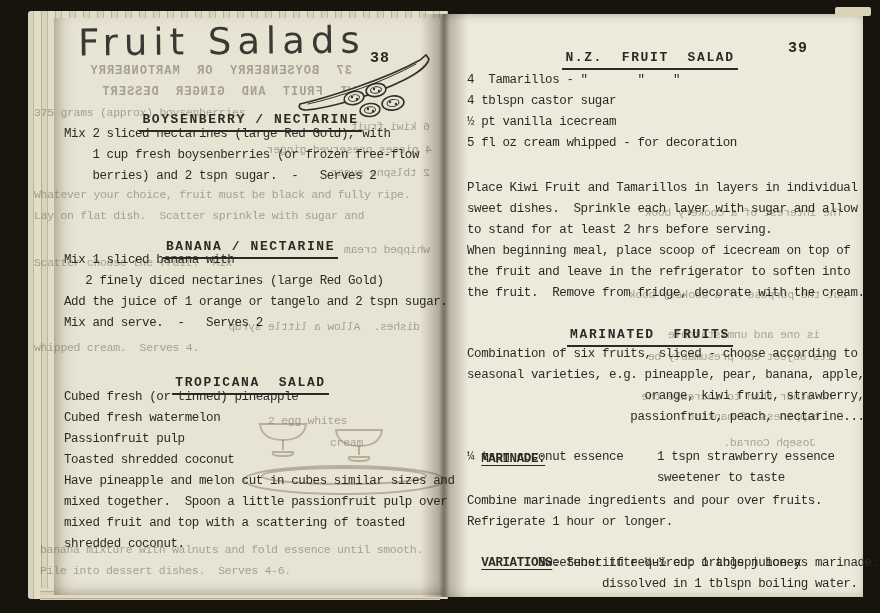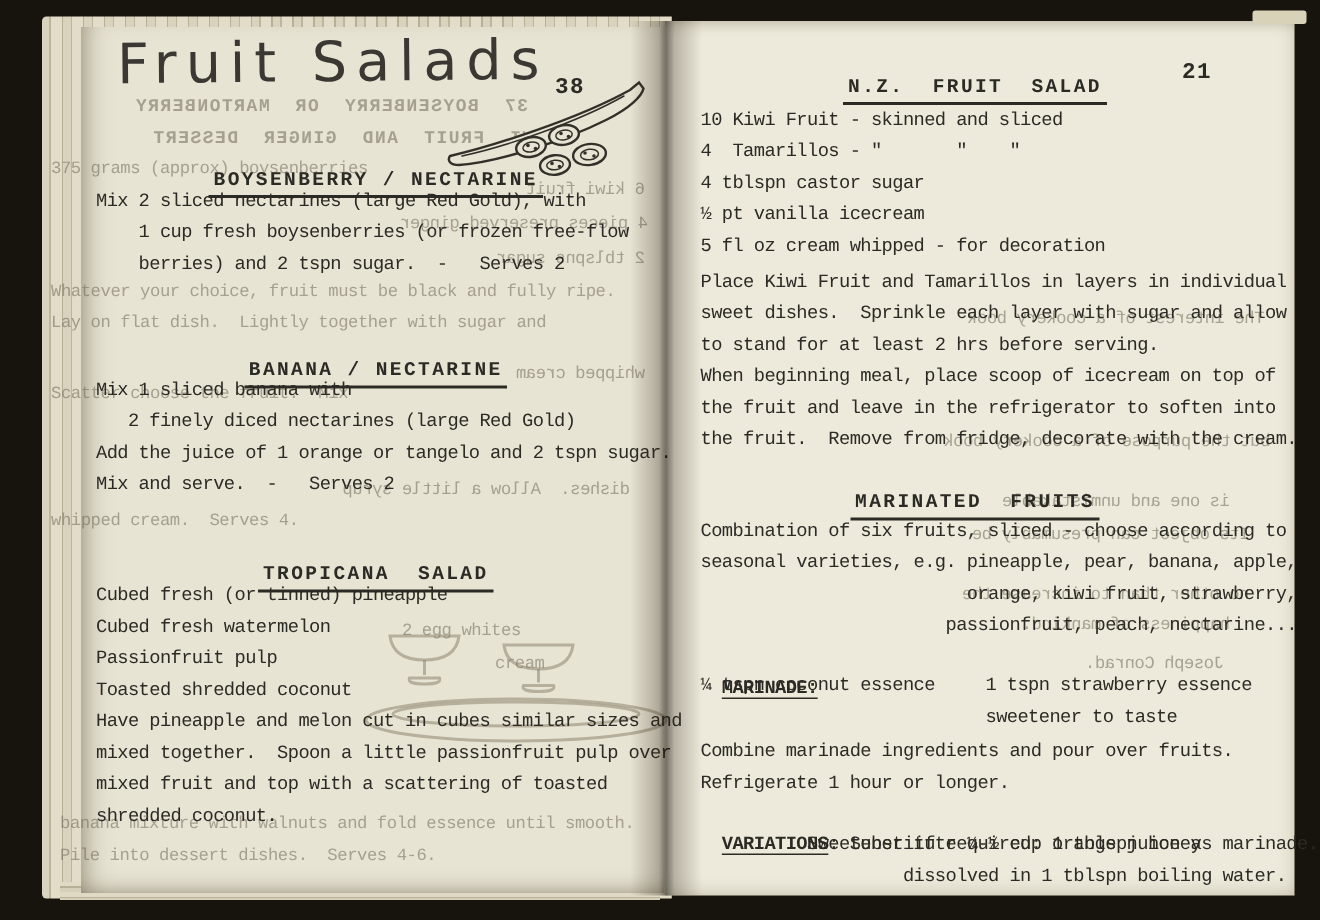--- a/index.html
+++ b/index.html
@@ -62,21 +62,21 @@
 <div class="page" id="right-page"></div>
 <div class="page" id="right-page-top-edge"></div>
 
 <div class="ghost b mir" style="left:52px;top:64px;width:300px;">37  BOYSENBERRY  OR  MARTONBERRY</div>
 <div class="ghost b mir" style="left:112px;top:85px;width:260px;">KIWI  FRUIT  AND  GINGER  DESSERT</div>
 <div class="ghost" style="left:34px;top:106px;">375 grams (approx) boysenberries</div>
 <div class="ghost mir" style="left:300px;top:120px;width:130px;">6 kiwi fruit</div>
 <div class="ghost mir" style="left:232px;top:143px;width:200px;">4 pieces preserved ginger</div>
 <div class="ghost mir" style="left:290px;top:166px;width:140px;">2 tblspns sugar</div>
 <div class="ghost" style="left:34px;top:188px;">Whatever your choice, fruit must be black and fully ripe.</div>
-<div class="ghost" style="left:34px;top:209px;">Lay on flat dish.  Lightly together with sugar and</div>
+<div class="ghost" style="left:34px;top:209px;">Lay on flat dish.  Scatter sprinkle with sugar and</div>
 <div class="ghost mir" style="left:300px;top:243px;width:130px;">whipped cream</div>
 <div class="ghost" style="left:34px;top:256px;">Scatter choose the fruit.  Mix</div>
 <div class="ghost mir" style="left:200px;top:320px;width:220px;">dishes.  Allow a little syrup</div>
 <div class="ghost" style="left:34px;top:341px;">whipped cream.  Serves 4.</div>
 <div class="ghost" style="left:268px;top:414px;">2 egg whites</div>
 <div class="ghost" style="left:330px;top:436px;">cream</div>
 <div class="ghost" style="left:40px;top:543px;">banana mixture with walnuts and fold essence until smooth.</div>
 <div class="ghost" style="left:40px;top:564px;">Pile into dessert dishes.  Serves 4-6.</div>
 
 <svg style="left:232px;top:406px;" width="218" height="96" viewBox="0 0 218 96">
@@ -135,26 +135,26 @@
 <div class="t" style="left:64px;top:471px;"><div class="tline">Have pineapple and melon cut in cubes similar sizes and</div><div class="tline">mixed together.  Spoon a little passionfruit pulp over</div><div class="tline">mixed fruit and top with a scattering of toasted</div><div class="tline">shredded coconut.</div></div>
 
 <div class="ghost mir" style="left:618px;top:206px;width:225px;">The interest of a cookery book</div>
 <div class="ghost mir" style="left:612px;top:288px;width:235px;">but the purpose of a cookery book</div>
 <div class="ghost mir" style="left:640px;top:328px;width:180px;">is one and unmistakable</div>
 <div class="ghost mir" style="left:628px;top:350px;width:205px;">Its object can presumably be</div>
 <div class="ghost mir" style="left:628px;top:390px;width:205px;">no other than to increase the</div>
 <div class="ghost mir" style="left:650px;top:410px;width:170px;">happiness of mankind.</div>
 <div class="ghost mir" style="left:676px;top:436px;width:140px;">Joseph Conrad.</div>
 
-<div class="pagenum" style="left:788px;top:40px;">21</div>
+<div class="pagenum" style="left:788px;top:40px;">39</div>
 
 <div class="headwrap" style="left:455px;top:33px;width:390px;">
   <span class="rhead">N.Z.  FRUIT  SALAD</span>
 </div>
-<div class="t" style="left:467px;top:70px;"><div class="tline">10 Kiwi Fruit - skinned and sliced</div><div class="tline">4  Tamarillos - "       "    "</div><div class="tline">4 tblspn castor sugar</div><div class="tline">½ pt vanilla icecream</div><div class="tline">5 fl oz cream whipped - for decoration</div></div>
+<div class="t" style="left:467px;top:70px;"><div class="tline">4  Tamarillos - "       "    "</div><div class="tline">4 tblspn castor sugar</div><div class="tline">½ pt vanilla icecream</div><div class="tline">5 fl oz cream whipped - for decoration</div></div>
 <div class="t" style="left:467px;top:178px;"><div class="tline">Place Kiwi Fruit and Tamarillos in layers in individual</div><div class="tline">sweet dishes.  Sprinkle each layer with sugar and allow</div><div class="tline">to stand for at least 2 hrs before serving.</div><div class="tline">When beginning meal, place scoop of icecream on top of</div><div class="tline">the fruit and leave in the refrigerator to soften into</div><div class="tline">the fruit.  Remove from fridge, decorate with the cream.</div></div>
 
 <div class="headwrap" style="left:455px;top:310px;width:390px;">
   <span class="rhead">MARINATED  FRUITS</span>
 </div>
 <div class="t" style="left:467px;top:344px;"><div class="tline">Combination of six fruits, sliced - choose according to</div><div class="tline">seasonal varieties, e.g. pineapple, pear, banana, apple,</div><div class="tline">                         orange, kiwi fruit, strawberry,</div><div class="tline">                       passionfruit, peach, nectarine...</div></div>
 
 <div class="t" style="left:467px;top:428px;">
   <span class="lbl">MARINADE:</span>
 </div>

